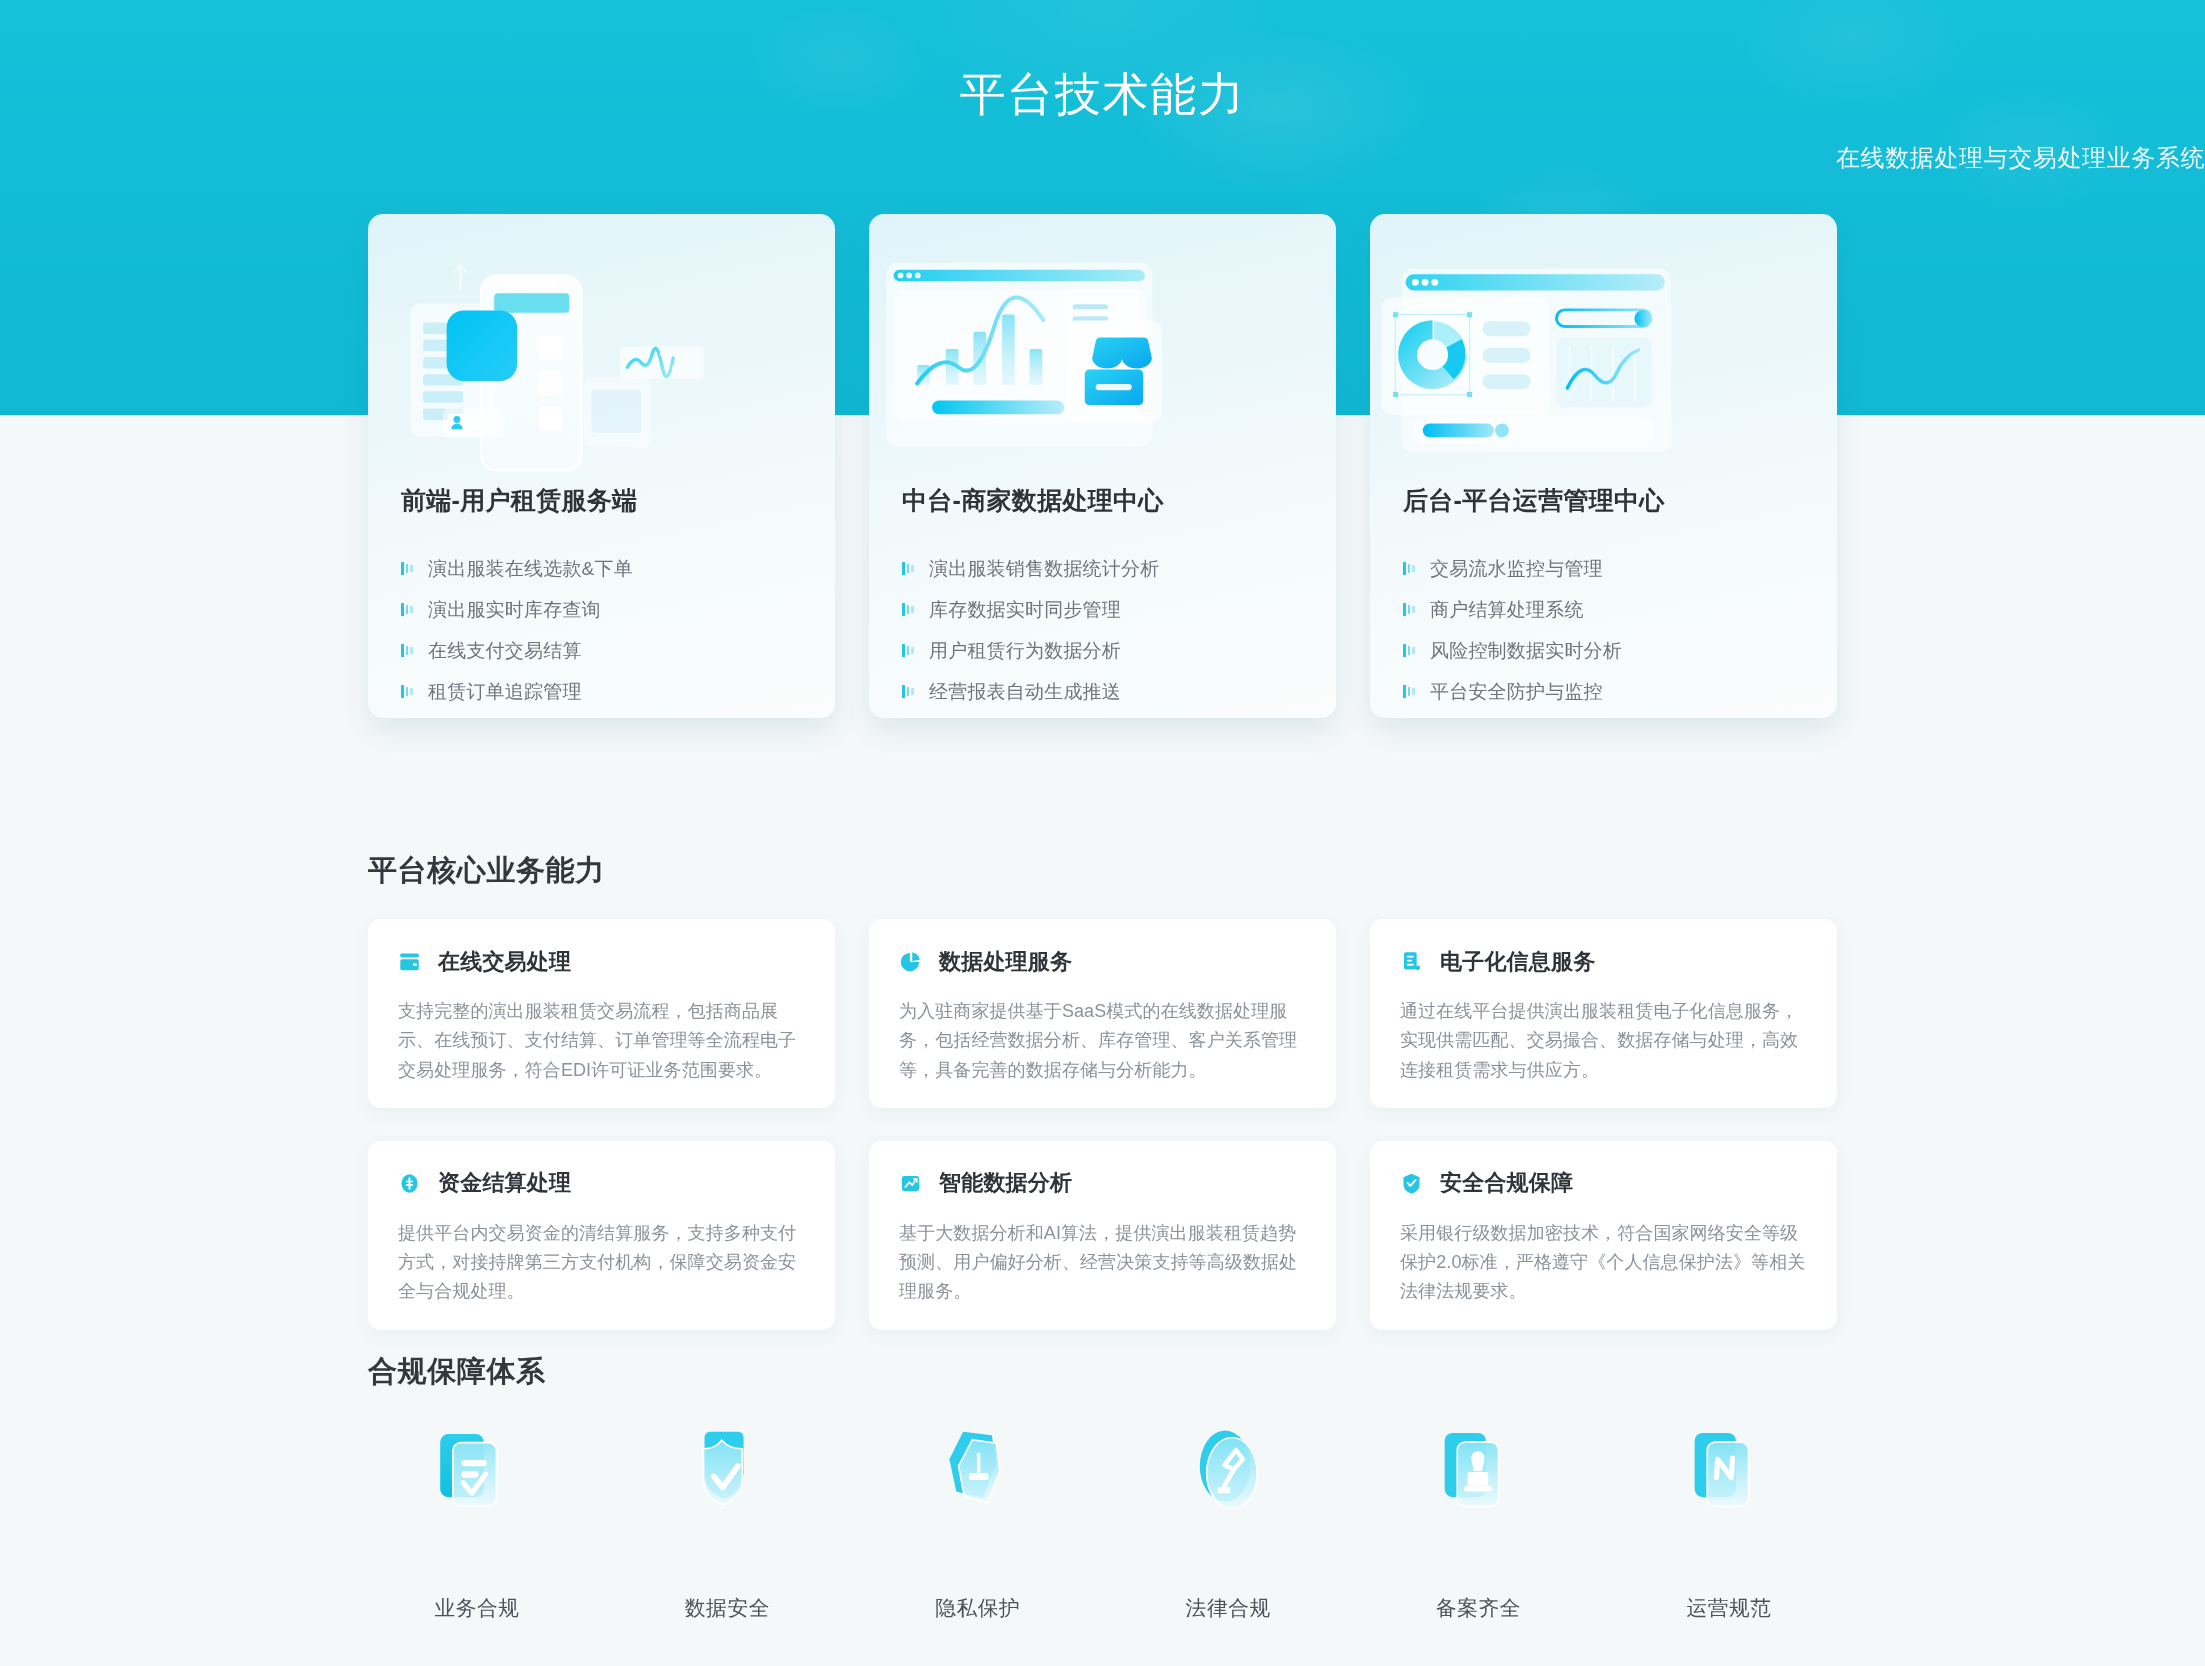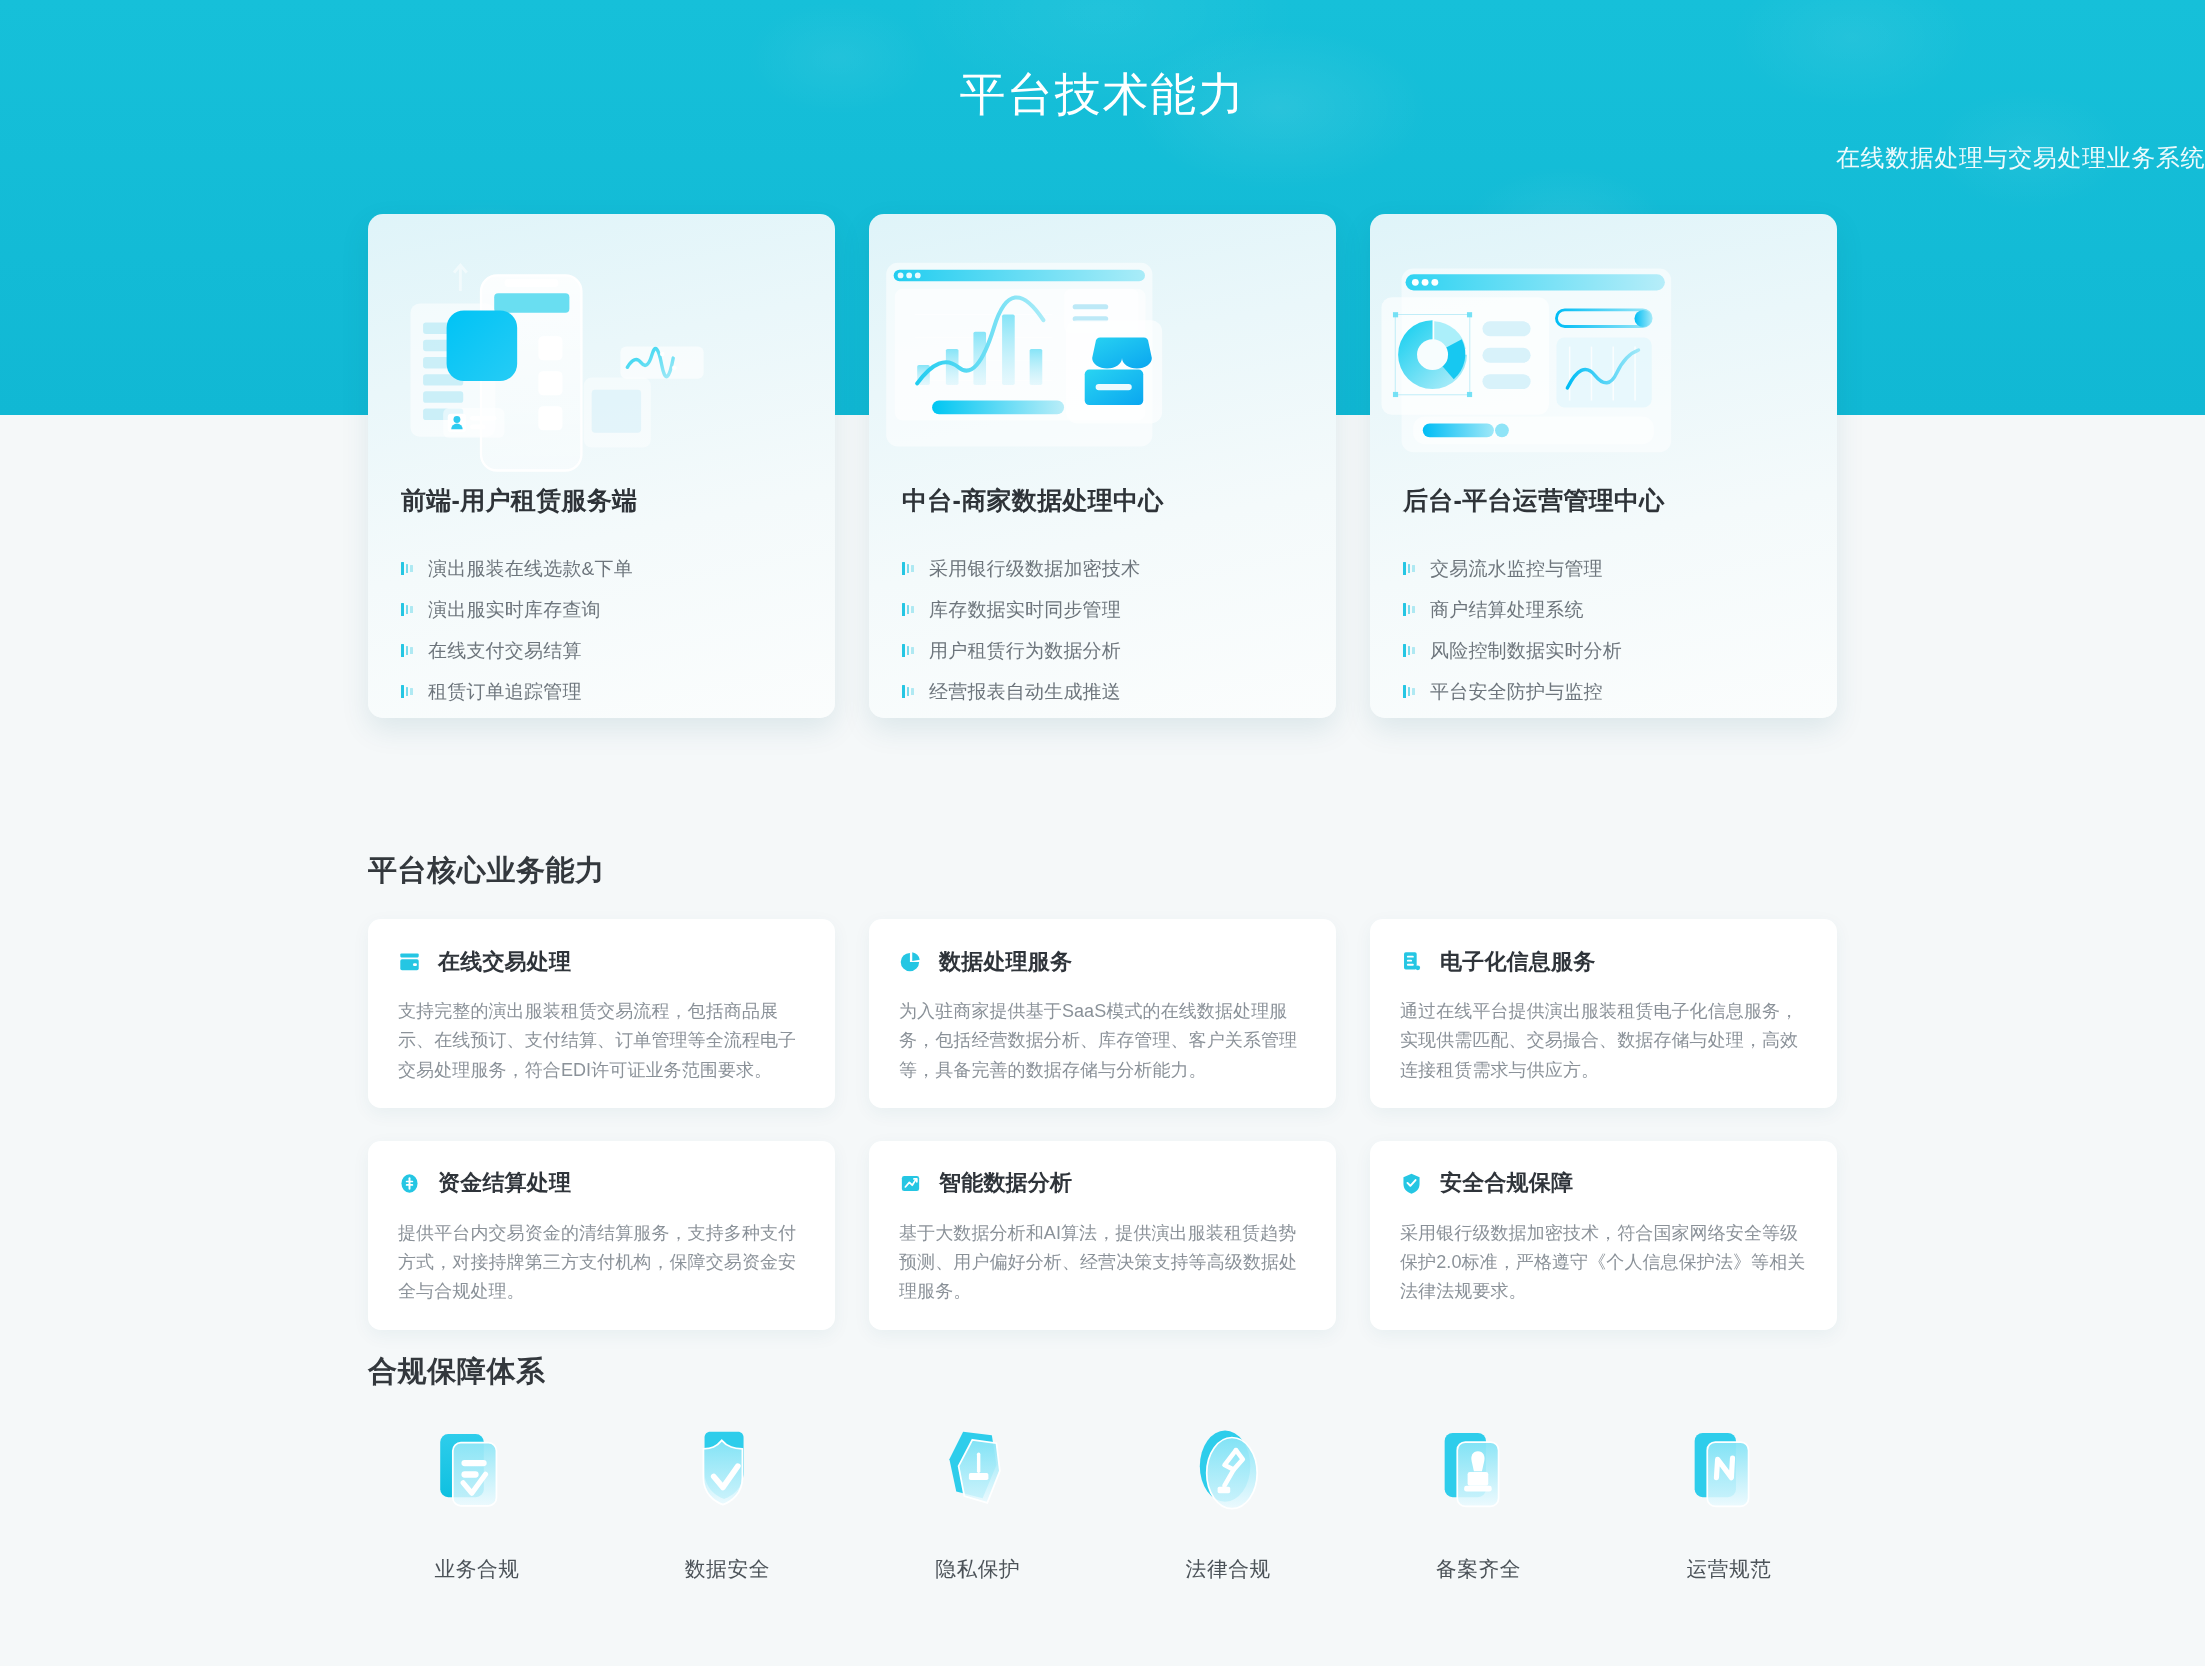--- a/index.html
+++ b/index.html
@@ -85,21 +85,21 @@
   .cap-head { display:flex; align-items:center; gap:17px; margin-bottom:20.7px; }
   .cap-ico { width:23px; height:23px; flex:0 0 23px; }
   .cap-name { font-size:22px; color:#2f343a; font-weight:600; letter-spacing:0.2px; }
   .cap-desc { font-size:18px; line-height:1.62; color:#8b9299; letter-spacing:0.1px; }
 
   
   .comp-row {
     position:absolute; top:1418px; left:368px; width:1470px;
     display:flex; justify-content:space-between;
   }
-  .comp-item { width:218px; display:flex; flex-direction:column; align-items:center; }
+  .comp-item { width:218px; display:flex; flex-direction:column; align-items:center;gap:39px; }
   .comp-icon { width:109px; height:109px; }
   .comp-label { margin-top:27.6px; font-size:20.7px; color:#4b5258; letter-spacing:0.6px; }
 </style>
 </head>
 <body>
 
 <div class="hero">
   <div class="hero-tex"></div>
   <div class="hero-title">平台技术能力</div>
   <div class="hero-sub">在线数据处理与交易处理业务系统</div>
@@ -266,21 +266,21 @@
     </div>
     <div class="arch-body">
       <div class="arch-title">中台-商家数据处理中心</div>
       <div class="arch-list">
         <div class="arch-li">
             <span class="bullet">
               <i></i>
               <i></i>
               <i></i>
             </span>
-            <span>采用银行级数据加密技术</span>
+            <span>演出服装销售数据统计分析</span>
           </div>
         <div class="arch-li">
             <span class="bullet">
               <i></i>
               <i></i>
               <i></i>
             </span>
             <span>库存数据实时同步管理</span>
           </div>
         <div class="arch-li">

